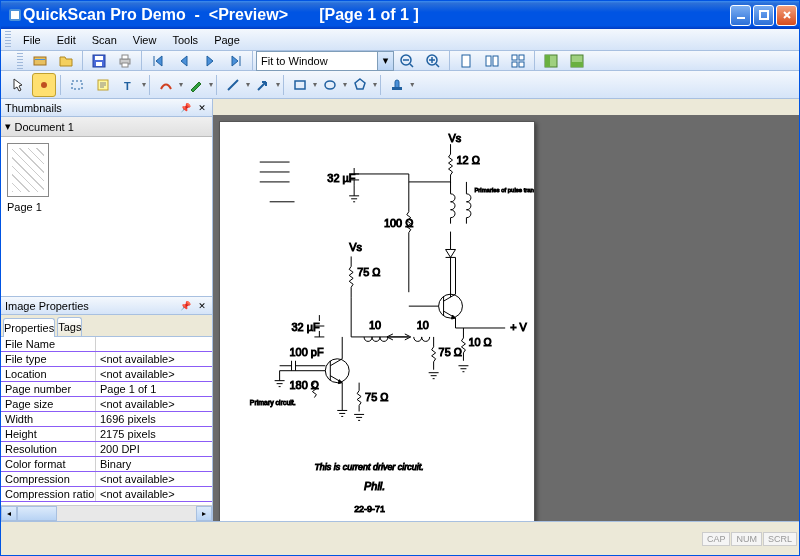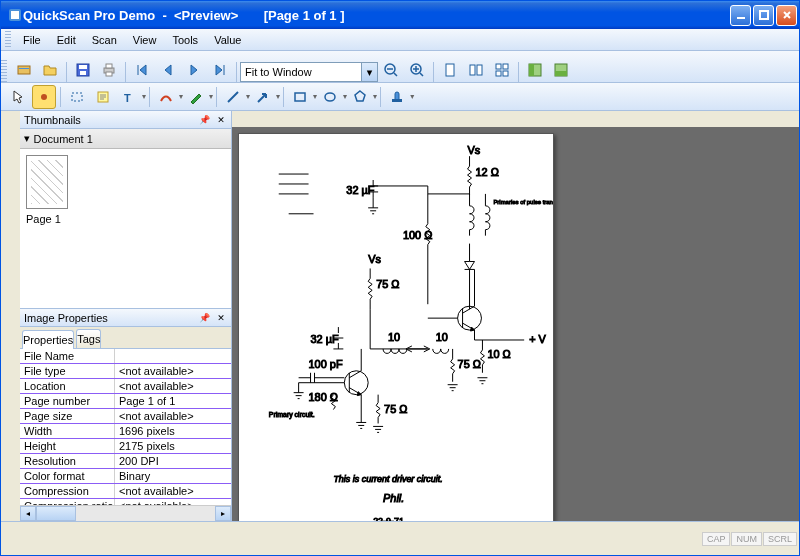--- a/index.html
+++ b/index.html
@@ -1,35 +1,35 @@
 <!DOCTYPE html>
 <html><head>
 <meta charset="utf-8">
 <style>
 * { box-sizing: border-box; margin: 0; padding: 0; font-family: Tahoma, sans-serif; font-size: 11px; }
 html, body { width: 800px; height: 556px; overflow: hidden; }
 .window { width: 800px; height: 556px; border: 1px solid #0054E3; background: #ECE9D8; display: flex; flex-direction: column; }
 .titlebar { height: 28px; background: linear-gradient(to bottom, #3C8CEF 0%, #2B6FD8 8%, #0054E3 40%, #0054E3 88%, #003BC2 100%); display: flex; align-items: center; padding: 0 2px 0 6px; color: white; }
-.titlebar .title { font-weight: bold; font-size: 13px; flex: 0 0 auto; white-space: pre; }
+.titlebar .title { font-weight: bold; font-size: 16px; flex: 0 0 auto; white-space: pre; }
 .titlebar .spacer { flex: 1; }
 .titlebar .winbtn { width: 21px; height: 21px; border-radius: 3px; border: 1px solid white; margin-left: 2px; display: flex; align-items: center; justify-content: center; color: white; font-weight: bold; font-size: 12px; }
 .winbtn.min, .winbtn.max { background: linear-gradient(to bottom,#7EB0F2,#2B6FD8); }
 .winbtn.close { background: linear-gradient(to bottom,#F4A07C,#D64D1E); }
 .menubar { height: 22px; background: linear-gradient(to bottom,#F4F8FD,#D5E4F8); display: flex; align-items: center; padding: 0 4px; border-bottom: 1px solid #A8C0E0; }
 .menubar .grip { width: 6px; height: 18px; background: repeating-linear-gradient(to bottom,#9fb8da 0 1px,transparent 1px 3px); margin-right: 4px; }
 .menubar .mitem { padding: 2px 8px; cursor: default; }
-.toolbar { height: 32px; background: linear-gradient(to bottom,#F4F8FD,#D5E4F8); display: flex; align-items: flex-end; padding: 0 0; border-bottom: 1px solid #A8C0E0; flex-wrap: nowrap; }
+.toolbar { height: 20px; background: linear-gradient(to bottom,#F4F8FD,#D5E4F8); display: flex; align-items: center; padding: 0 16px; border-bottom: 1px solid #A8C0E0; flex-wrap: nowrap; }
 .toolbar .grip { width: 6px; height: 22px; background: repeating-linear-gradient(to bottom,#9fb8da 0 1px,transparent 1px 3px); margin-right: 4px; }
 .tbtn { width: 24px; height: 24px; display: flex; align-items: center; justify-content: center; border-radius: 3px; margin: 0 1px; cursor: default; }
 .sep { width: 1px; height: 20px; background: #A8C0E0; margin: 0 3px; }
 .zoomsel { height: 20px; width: 138px; border: 1px solid #7F9DB9; background: white; display: flex; align-items: center; padding: 0 4px; font-size: 11px; position: relative; }
 .zoomsel .dd { position: absolute; right: 0; top: 0; width: 16px; height: 18px; background: linear-gradient(to bottom,#DDEBFB,#B8D3F4); border-left: 1px solid #7F9DB9; display:flex;align-items:center;justify-content:center;}
 .annobar { height: 28px; background: linear-gradient(to bottom,#F4F8FD,#D5E4F8); display: flex; align-items: center; padding: 0 4px; border-bottom: 1px solid #A8C0E0; }
 .body { flex: 1; display: flex; min-height: 0; }
-.left { width: 212px; display: flex; flex-direction: column; background: #ECE9D8; border-right: 1px solid #A8C0E0; margin-left: 19px; }
+.left { width: 212px; display: flex; flex-direction: column; background: #ECE9D8; border-right: 1px solid #A8C0E0; }
 .panelhdr { height: 18px; background: linear-gradient(to bottom,#F4F8FD,#D5E4F8); border-bottom: 1px solid #A8C0E0; display: flex; align-items: center; padding: 0 4px; font-size: 11px; }
 .panelhdr .sp { flex:1; }
 .panelhdr .pin, .panelhdr .x { width: 12px; height: 12px; margin-left: 4px; font-size: 9px; display:flex;align-items:center;justify-content:center; }
 .thumbpane { flex: 0 0 180px; background: #fff; border-bottom: 1px solid #A8C0E0; display: flex; flex-direction: column; }
 .docbar { height: 20px; background: linear-gradient(to bottom,#f0f0f0,#e0e0e0); border-bottom:1px solid #bbb; display:flex; align-items:center; padding: 0 4px; }
 .docbar .tri { margin-right: 4px; }
 .thumb { padding: 6px; }
 .thumb .timg { width: 42px; height: 54px; border: 1px solid #888; background: #fff; position: relative; }
 .thumb .timg::after { content:""; position:absolute; inset:4px; background: repeating-linear-gradient(45deg,#333 0 1px,transparent 1px 6px); opacity:.25; }
 .thumb .tlabel { font-size: 11px; margin-top: 4px; }
@@ -87,21 +87,21 @@
       </div>
   </div>
 
   <div class="menubar">
     <div class="grip"></div>
     <div class="mitem"><span>File</span></div>
     <div class="mitem"><span>Edit</span></div>
     <div class="mitem"><span>Scan</span></div>
     <div class="mitem"><span>View</span></div>
     <div class="mitem"><span>Tools</span></div>
-    <div class="mitem"><span>Value</span></div>
+    <div class="mitem"><span>Page</span></div>
   </div>
 
   <div class="toolbar">
     <div class="grip"></div>
     <div class="tbtn">
         <svg class="ico">
           <rect x="2" y="4" width="12" height="8" fill="#E8C060" stroke="#A07020"></rect>
           <rect x="3" y="6" width="10" height="1" fill="#4A90D9"></rect>
         </svg>
       </div>

